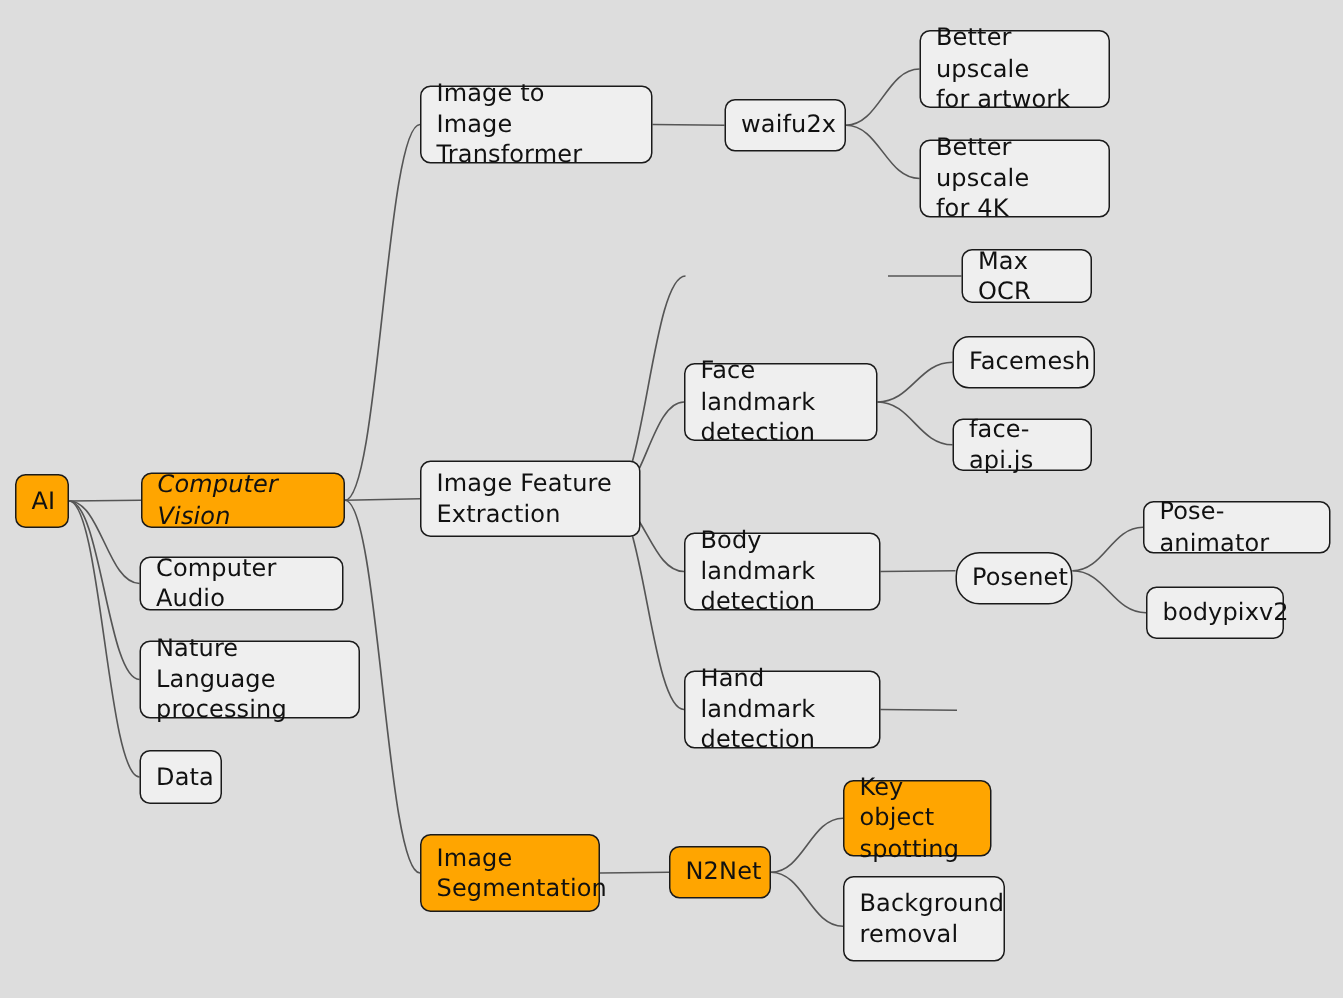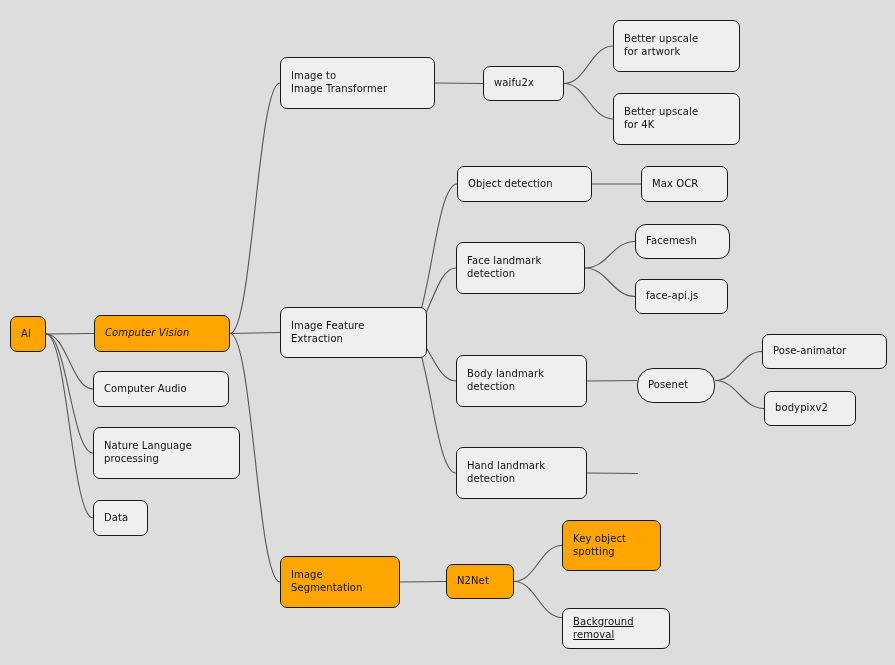--- a/index.html
+++ b/index.html
@@ -25,21 +25,21 @@
   }
   .node {
     position: absolute;
     box-sizing: border-box;
     border: 1.6px solid #1a1a1a;
     border-radius: 7px;
     display: flex;
     align-items: center;
     padding-left: 10px;
     padding-right: 10px;
-    font-size: 10px;
+    font-size: 16px;
     line-height: 1.28;
     color: #111111;
     white-space: pre-line;
     letter-spacing: 0.1px;
   }
   .node.plain {
     background: #efefef;
   }
   .node.highlight {
     background: #ffa500;
@@ -86,33 +86,32 @@
     <div class="node plain" style="left: 93px; top: 500px; width: 55px; height: 36px;"><span class="label">Data</span></div>
     <div class="node plain" style="left: 280px; top: 57px; width: 155px; height: 52px;"><span class="label">Image to
 Image Transformer</span></div>
     <div class="node plain" style="left: 483px; top: 66px; width: 81px; height: 35px;"><span class="label">waifu2x</span></div>
     <div class="node plain" style="left: 613px; top: 20px; width: 127px; height: 52px;"><span class="label">Better upscale
 for artwork</span></div>
     <div class="node plain" style="left: 613px; top: 93px; width: 127px; height: 52px;"><span class="label">Better upscale
 for 4K</span></div>
     <div class="node plain" style="left: 280px; top: 307px; width: 147px; height: 51px;"><span class="label">Image Feature
 Extraction</span></div>
-    <div class="node plain" style="left: 457px; top: 166px; width: 135px; height: 36px;"><span class="label">Object detection</span></div>
     <div class="node plain" style="left: 641px; top: 166px; width: 87px; height: 36px;"><span class="label">Max OCR</span></div>
     <div class="node plain" style="left: 456px; top: 242px; width: 129px; height: 52px;"><span class="label">Face landmark
 detection</span></div>
     <div class="node plain" style="left: 635px; top: 224px; width: 95px; height: 35px; border-radius: 11px;"><span class="label">Facemesh</span></div>
     <div class="node plain" style="left: 635px; top: 279px; width: 93px; height: 35px;"><span class="label">face-api.js</span></div>
     <div class="node plain" style="left: 456px; top: 355px; width: 131px; height: 52px; align-items: center;"><span class="label">Body landmark
 detection</span></div>
     <div class="node plain" style="left: 637px; top: 368px; width: 78px; height: 35px; border-radius: 16px;"><span class="label">Posenet</span></div>
     <div class="node plain" style="left: 762px; top: 334px; width: 125px; height: 35px;"><span class="label">Pose-animator</span></div>
     <div class="node plain" style="left: 764px; top: 391px; width: 92px; height: 35px;"><span class="label">bodypixv2</span></div>
     <div class="node plain" style="left: 456px; top: 447px; width: 131px; height: 52px;"><span class="label">Hand landmark
 detection</span></div>
     <div class="node highlight" style="left: 280px; top: 556px; width: 120px; height: 52px;"><span class="label">Image
 Segmentation</span></div>
     <div class="node highlight" style="left: 446px; top: 564px; width: 68px; height: 35px;"><span class="label">N2Net</span></div>
     <div class="node highlight" style="left: 562px; top: 520px; width: 99px; height: 51px;"><span class="label">Key object
 spotting</span></div>
-    <div class="node plain" style="left: 562px; top: 608px; width: 108px; height: 41px; text-decoration: underline;"><span class="label">Background
+    <div class="node plain" style="left: 562px; top: 584px; width: 108px; height: 57px;"><span class="label">Background
 removal</span></div>
   </div>
 
 </body></html>

